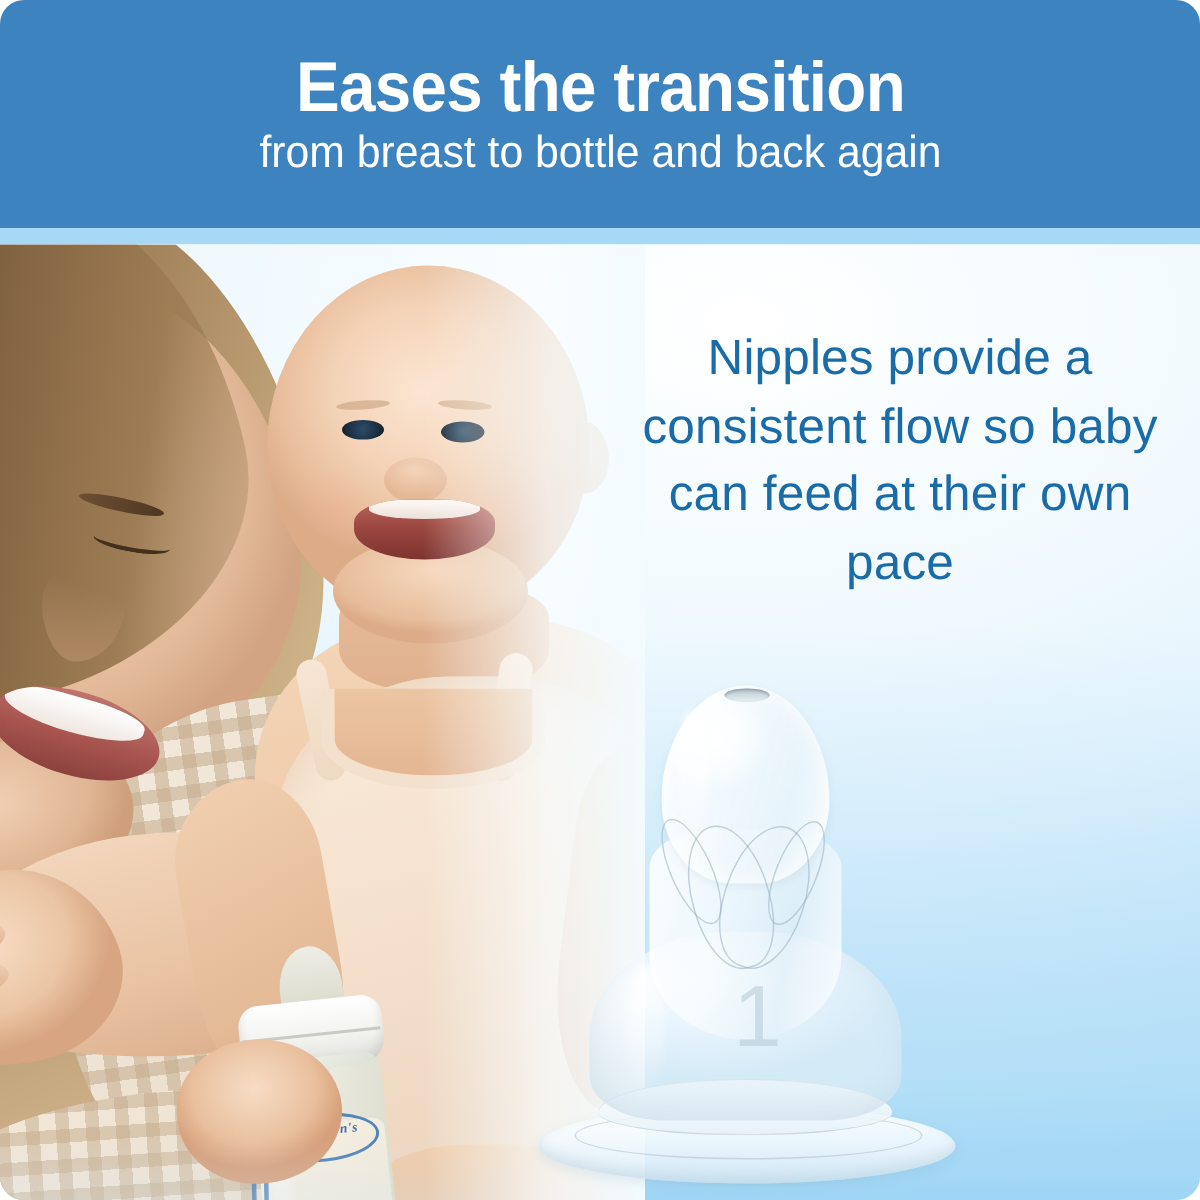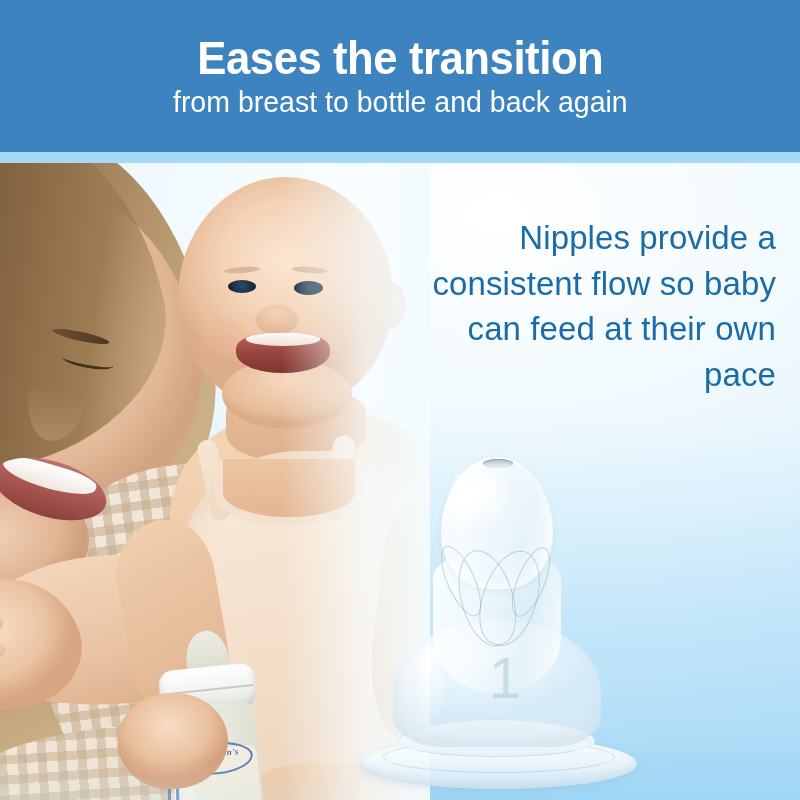--- a/index.html
+++ b/index.html
@@ -1,21 +1,21 @@
 <!DOCTYPE html>
 <html><head>
 <meta charset="utf-8">
 <style>
   html,body{margin:0;padding:0;}
   body{
     width:800px;height:800px;overflow:hidden;
     font-family:"Liberation Sans", sans-serif;
     background:#ffffff;
   }
-  .canvas{position:relative;width:800px;height:800px;overflow:hidden;}
+  .canvas{position:relative;width:800px;height:800px;overflow:hidden;border-radius:16px;}
 
   
   .header{
     position:absolute;left:0;top:0;width:800px;height:152px;
     background:#3d83bf;
     display:flex;flex-direction:column;align-items:center;justify-content:center;
   }
   .header-title{
     color:#ffffff;
     font-size:47px;
@@ -344,21 +344,21 @@
   }
   .bottle-hl{
     position:absolute;left:24px;top:80px;width:14px;height:112px;
     background:linear-gradient(180deg, rgba(255,255,255,0.85), rgba(255,255,255,0.1));
     border-radius:8px;filter:blur(2px);
   }
 
   
   .copy{
     position:absolute;left:424px;top:52px;width:352px;
-    text-align:right;
+    text-align:center;
     color:#1a6ca8;
     font-size:33px;
     font-weight:300;
     line-height:1.38;
     letter-spacing:0.1px;
     z-index:50;
   }
 
   
   .badge{

